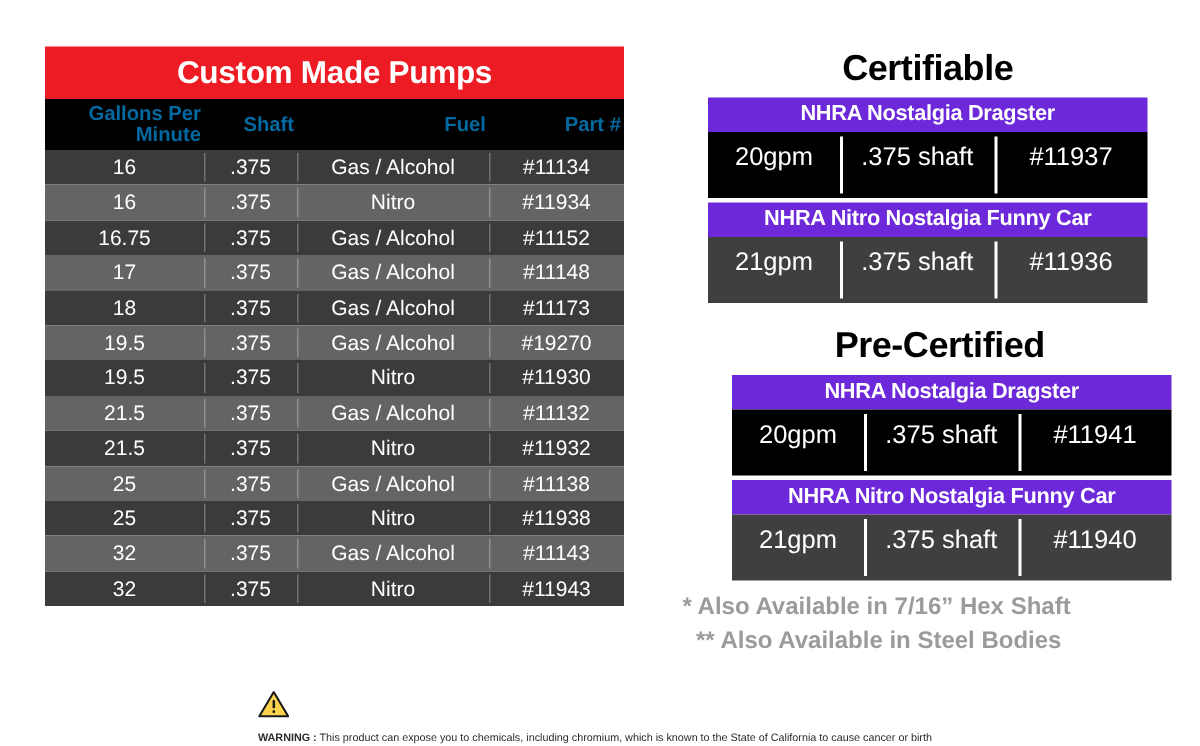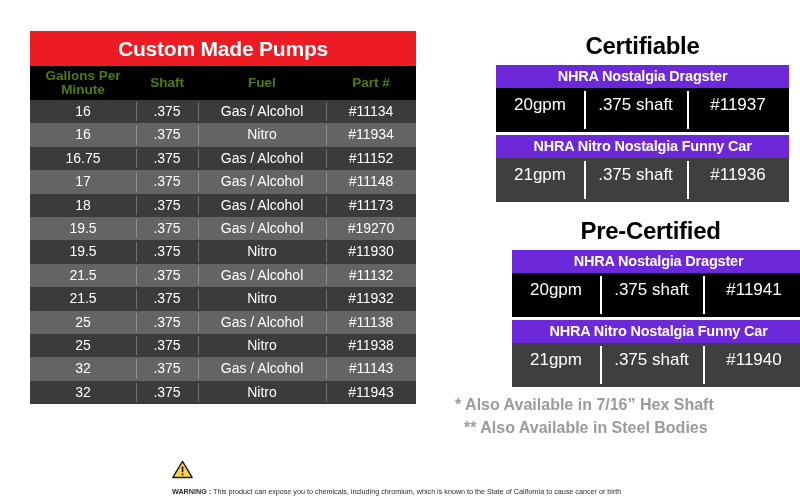--- a/index.html
+++ b/index.html
@@ -34,24 +34,24 @@
     line-height: 35px;
     letter-spacing: -0.2px;
   }
   #main-header {
     background: #000000;
     display: flex;
     height: 34px;
     align-items: center;
   }
   #main-header .hcell {
-    color: #4d7c0f;
+    color: #0369a1;
     font-size: 13.5px;
     font-weight: bold;
-    text-align: center;
+    text-align: right;
     line-height: 1.05;
     padding: 0 2px;
   }
   .col-gpm   { width: 106px; flex: 0 0 106px; }
   .col-shaft { width: 62px;  flex: 0 0 62px; }
   .col-fuel  { width: 128px; flex: 0 0 128px; }
   .col-part  { width: 90px;  flex: 0 0 90px; }
 
   #main-body { display: block; }
   .row {
@@ -73,21 +73,21 @@
   }
   .row .cell + .cell::before {
     content: "";
     position: absolute;
     left: 0; top: 2px; bottom: 2px;
     width: 1px;
     background: rgba(255,255,255,0.28);
   }
 
   
-  .cert-section { position: absolute; left: 496px; width: 293px; }
+  .cert-section { position: absolute; left: 472px; width: 293px; }
   #sec-certifiable  { top: 31px; }
   #sec-precertified { top: 216px; padding-left: 16px; }
 
   .cert-heading {
     color: #000000;
     font-size: 24px;
     font-weight: bold;
     text-align: center;
     letter-spacing: -0.3px;
     height: 31px;

